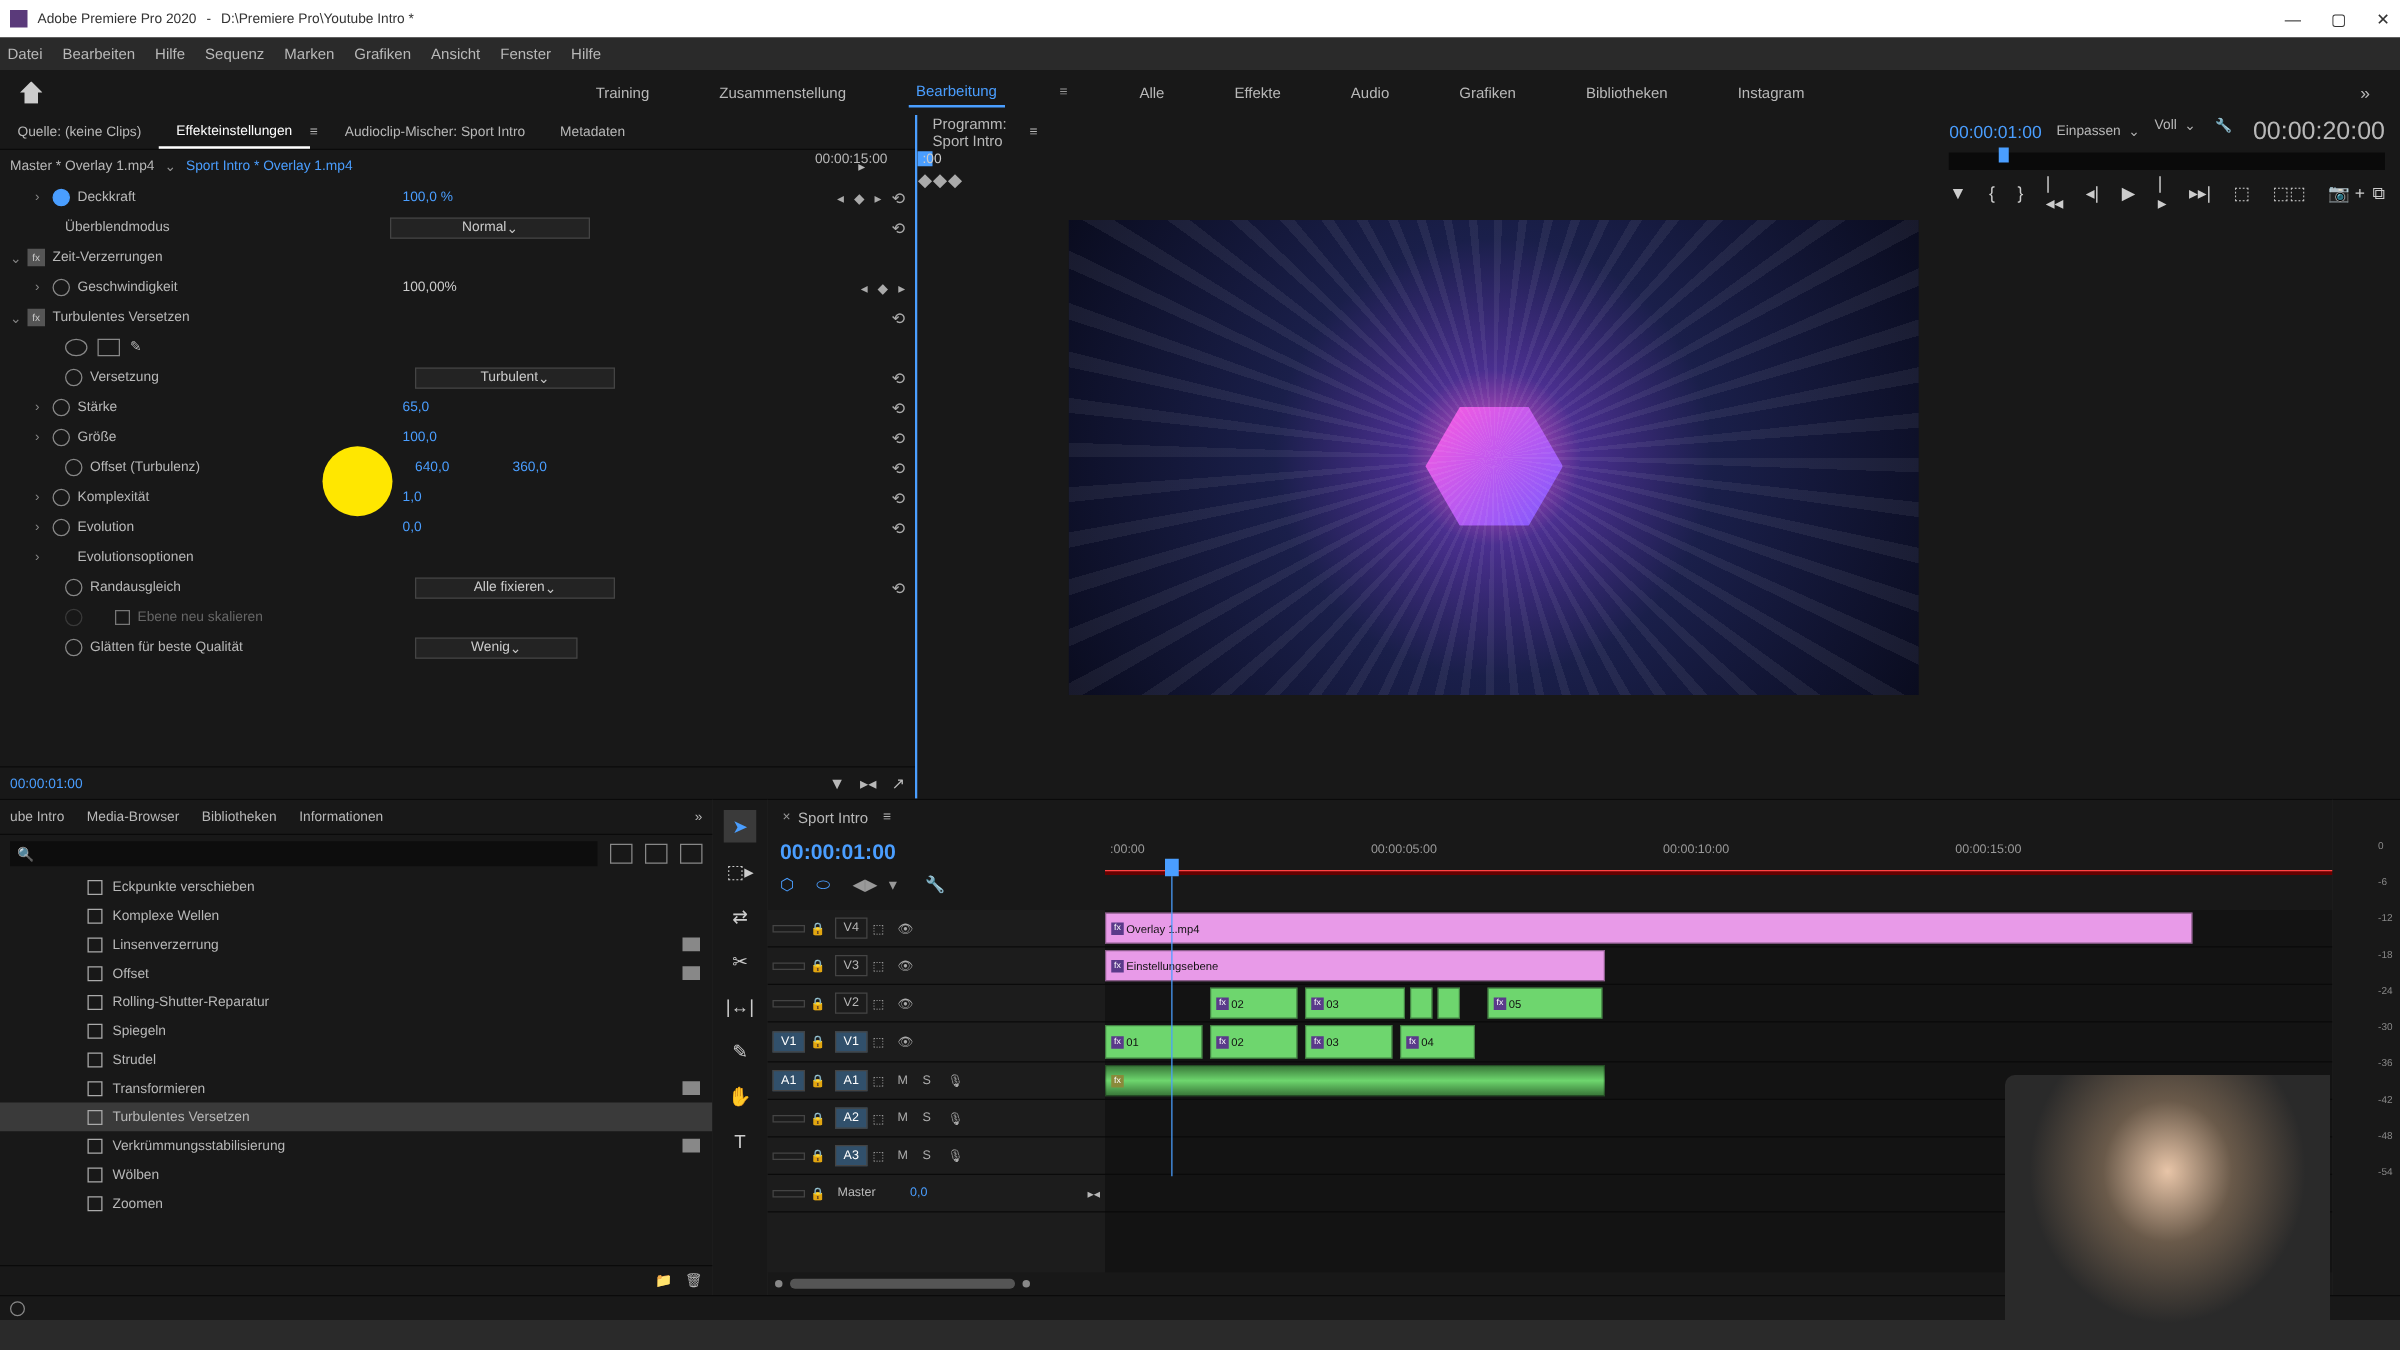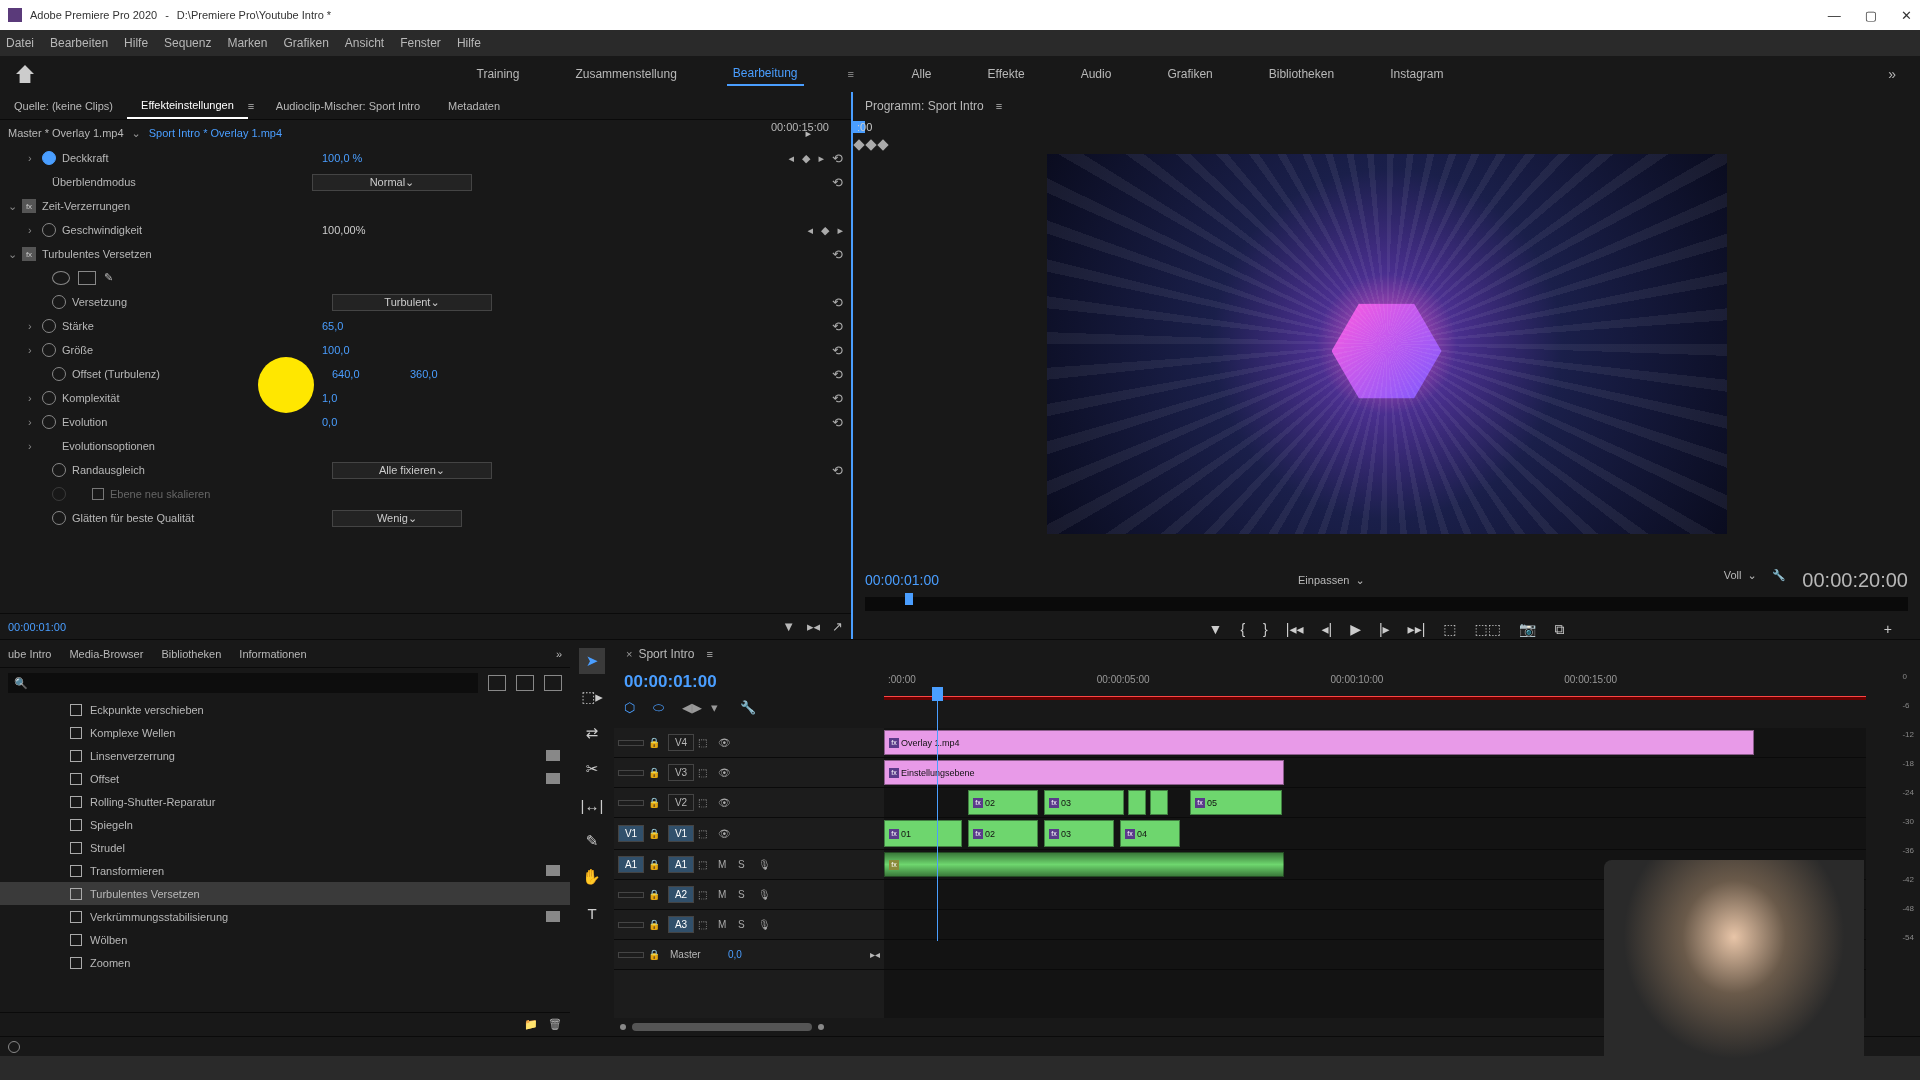--- a/index.html
+++ b/index.html
@@ -11,21 +11,21 @@
 .titlebar-btn { cursor: pointer; font-size: 13px; }
 .menubar { background: #2a2a2a; height: 26px; display: flex; align-items: center; padding: 0 6px; gap: 16px; font-size: 12px; }
 .menubar-item { cursor: pointer; }
 .workspace-bar { background: #181818; height: 36px; display: flex; align-items: center; padding: 0 12px; gap: 44px; justify-content: center; position: relative; }
 .home-icon { position: absolute; left: 16px; width: 18px; height: 18px; background: #ccc; clip-path: polygon(50% 0, 100% 50%, 80% 50%, 80% 100%, 20% 100%, 20% 50%, 0 50%); cursor: pointer; }
 .ws-item { cursor: pointer; font-size: 12px; padding: 4px 6px; }
 .ws-item.active { color: #4a9eff; border-bottom: 2px solid #4a9eff; }
 .ws-menu { width: 14px; color: #999; }
 .ws-overflow { position: absolute; right: 24px; font-size: 14px; }
 .main-area { display: flex; height: 547px; }
-.left-panel { width: 853px; background: #181818; border: 2px solid #4a9eff; border-top: none; border-left: none; border-bottom: none; display: flex; flex-direction: column; }
+.left-panel { width: 1162px; background: #181818; border: 2px solid #4a9eff; border-top: none; border-left: none; border-bottom: none; display: flex; flex-direction: column; }
 .panel-tabs { display: flex; height: 28px; align-items: center; border-bottom: 1px solid #0a0a0a; }
 .panel-tab { padding: 6px 14px; cursor: pointer; font-size: 11px; }
 .panel-tab.active { color: #fff; border-bottom: 2px solid #fff; }
 .panel-tab-menu { width: 14px; }
 .effect-header { display: flex; height: 26px; align-items: center; padding: 0 8px; gap: 8px; }
 .eff-master { color: #b8b8b8; }
 .eff-seq { color: #4a9eff; }
 .eff-dropdown { color: #999; }
 .eff-timeline-right { margin-left: auto; display: flex; align-items: center; gap: 20px; }
 .eff-ruler { flex: 1; height: 24px; position: relative; margin-left: 12px; }
@@ -48,21 +48,21 @@
 .eff-shape-oval { border-radius: 50%; }
 .eff-arrows-right { margin-left: auto; display: flex; gap: 8px; align-items: center; }
 .eff-nav { color: #aaa; cursor: pointer; }
 .eff-reset { color: #aaa; cursor: pointer; font-size: 13px; }
 .eff-checkbox { width: 12px; height: 12px; border: 1px solid #777; margin-right: 6px; }
 .eff-dim { color: #666; }
 .highlight-circle { position: absolute; width: 56px; height: 56px; background: #ffe700; border-radius: 50%; left: 258px; top: 357px; z-index: 100; pointer-events: none; }
 .eff-footer { height: 26px; display: flex; align-items: center; padding: 0 8px; justify-content: space-between; border-top: 1px solid #0a0a0a; }
 .eff-tc { color: #4a9eff; }
 .eff-tools { display: flex; gap: 12px; font-size: 13px; }
-.right-panel { flex: 1; background: #181818; display: flex; flex-direction: column; }
+.right-panel { flex: 1; background: #181818; display: flex; }
 .prog-tabs { display: flex; height: 28px; align-items: center; padding: 0 12px; }
 .prog-tab { font-size: 12px; }
 .prog-monitor { flex: 1; display: flex; align-items: center; justify-content: center; padding: 12px; }
 .prog-video { width: 680px; height: 380px; background: radial-gradient(circle at center, #e855d1 0%, #4a2f8f 18%, #1a1f4a 45%, #0a0c1f 100%); position: relative; overflow: hidden; }
 .prog-video::after { content: ""; position: absolute; inset: 0; background: repeating-conic-gradient(rgba(255,255,255,.15) 0deg 2deg, transparent 2deg 6deg); opacity: .4; }
 .prog-hex { position: absolute; left: 50%; top: 52%; transform: translate(-50%,-50%); width: 110px; height: 95px; background: linear-gradient(135deg,#ff5ae0,#7a5aff); clip-path: polygon(25% 0, 75% 0, 100% 50%, 75% 100%, 25% 100%, 0 50%); }
 .prog-bottom { height: 72px; padding: 0 12px; }
 .prog-tc-row { display: flex; align-items: center; justify-content: space-between; height: 26px; }
 .prog-tc-left { color: #4a9eff; font-size: 14px; }
 .prog-tc-right { font-size: 20px; }

